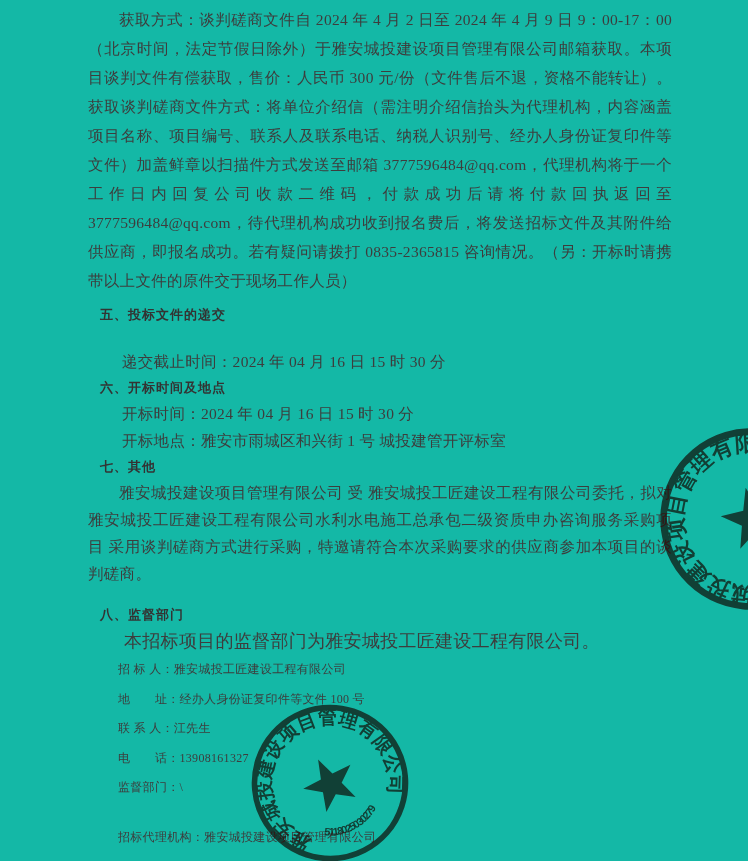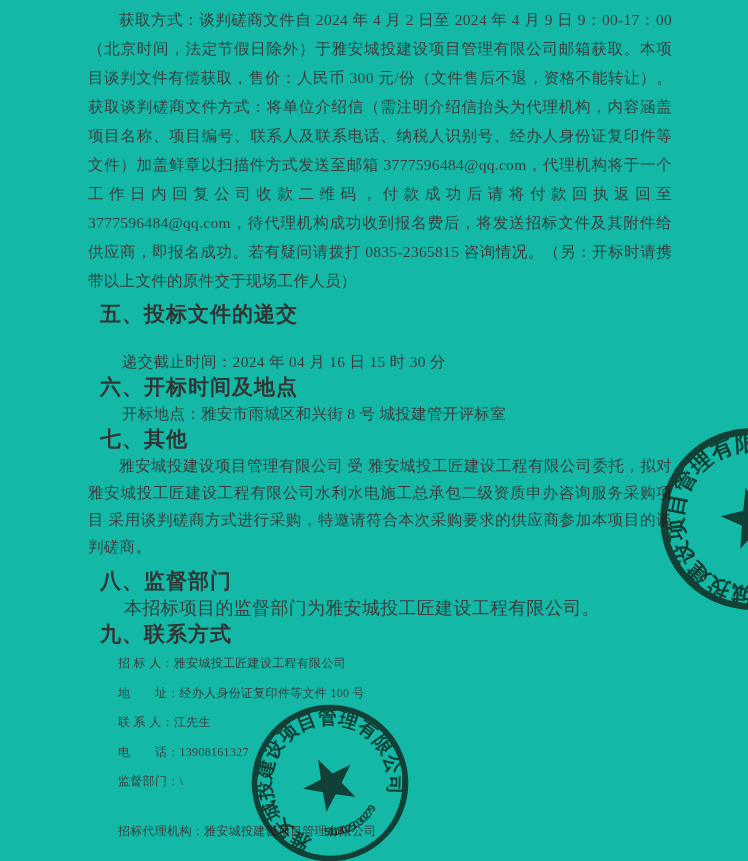--- a/index.html
+++ b/index.html
@@ -25,27 +25,27 @@
     line-height: 29px;
     text-align: justify;
     letter-spacing: 0.3px;
   }
   .indent { text-indent: 2em; }
   .para.first { margin-top: 5px; }
   h3.sec {
     margin: 0 0 0 12px;
     font-family: Liberation Serif, serif;
     font-weight: 700;
-    font-size: 21px;
+    font-size: 13px;
     line-height: 25px;
     color: #333;
     letter-spacing: 1px;
   }
   h3.sec.h5 { margin-top: 7px; }
-  h3.sec.h8 { margin-top: 9px; }
+  h3.sec.h8 { margin-top: 15px; }
   h3.sec.h9 { margin-top: 2px; }
   .subline {
     margin: 0 0 0 34px;
     font-size: 15.5px;
     line-height: 27px;
     letter-spacing: 0.3px;
   }
   .subline.padtop { margin-top: 21px; }
   .sec7-body { line-height: 27px; }
   .sec8-body {
@@ -105,29 +105,29 @@
 
 <div class="page">
   <div class="content">
 
     <p class="para first indent">获取方式：谈判磋商文件自 2024 年 4 月 2 日至 2024 年 4 月 9 日 9：00-17：00（北京时间，法定节假日除外）于雅安城投建设项目管理有限公司邮箱获取。本项目谈判文件有偿获取，售价：人民币 300 元/份（文件售后不退，资格不能转让）。获取谈判磋商文件方式：将单位介绍信（需注明介绍信抬头为代理机构，内容涵盖项目名称、项目编号、联系人及联系电话、纳税人识别号、经办人身份证复印件等文件）加盖鲜章以扫描件方式发送至邮箱 3777596484@qq.com，代理机构将于一个工作日内回复公司收款二维码，付款成功后请将付款回执返回至 3777596484@qq.com，待代理机构成功收到报名费后，将发送招标文件及其附件给供应商，即报名成功。若有疑问请拨打 0835-2365815 咨询情况。（另：开标时请携带以上文件的原件交于现场工作人员）</p>
 
     <h3 class="sec h5">五、投标文件的递交</h3>
     <p class="subline padtop">递交截止时间：2024 年 04 月 16 日  15 时 30 分</p>
 
     <h3 class="sec">六、开标时间及地点</h3>
-    <p class="subline">开标地点：雅安市雨城区和兴街 8 号  城投建管开评标室</p>
+    <p class="subline">开标时间：2024 年 04 月 16 日  15 时 30 分</p>
+    <p class="subline">开标地点：雅安市雨城区和兴街 1 号  城投建管开评标室</p>
 
     <h3 class="sec">七、其他</h3>
     <p class="para indent sec7-body">雅安城投建设项目管理有限公司 受 雅安城投工匠建设工程有限公司委托，拟对雅安城投工匠建设工程有限公司水利水电施工总承包二级资质申办咨询服务采购项目 采用谈判磋商方式进行采购，特邀请符合本次采购要求的供应商参加本项目的谈判磋商。</p>
 
     <h3 class="sec h8">八、监督部门</h3>
     <p class="sec8-body">本招标项目的监督部门为雅安城投工匠建设工程有限公司。</p>
 
-    <h3 class="sec h9">九、联系方式</h3>
 
     <div class="contact">
       <p class="crow"><span class="clabel">招 标 人：</span><span class="cvalue">雅安城投工匠建设工程有限公司</span></p>
       <p class="crow"><span class="clabel">地　　址：</span><span class="cvalue">经办人身份证复印件等文件 100 号</span></p>
       <p class="crow"><span class="clabel">联 系 人：</span><span class="cvalue">江先生</span></p>
       <p class="crow"><span class="clabel">电　　话：</span><span class="cvalue">13908161327</span></p>
       <p class="crow"><span class="clabel">监督部门：</span><span class="cvalue">\</span></p>
     </div>
 
     <div class="contact agency-block">

